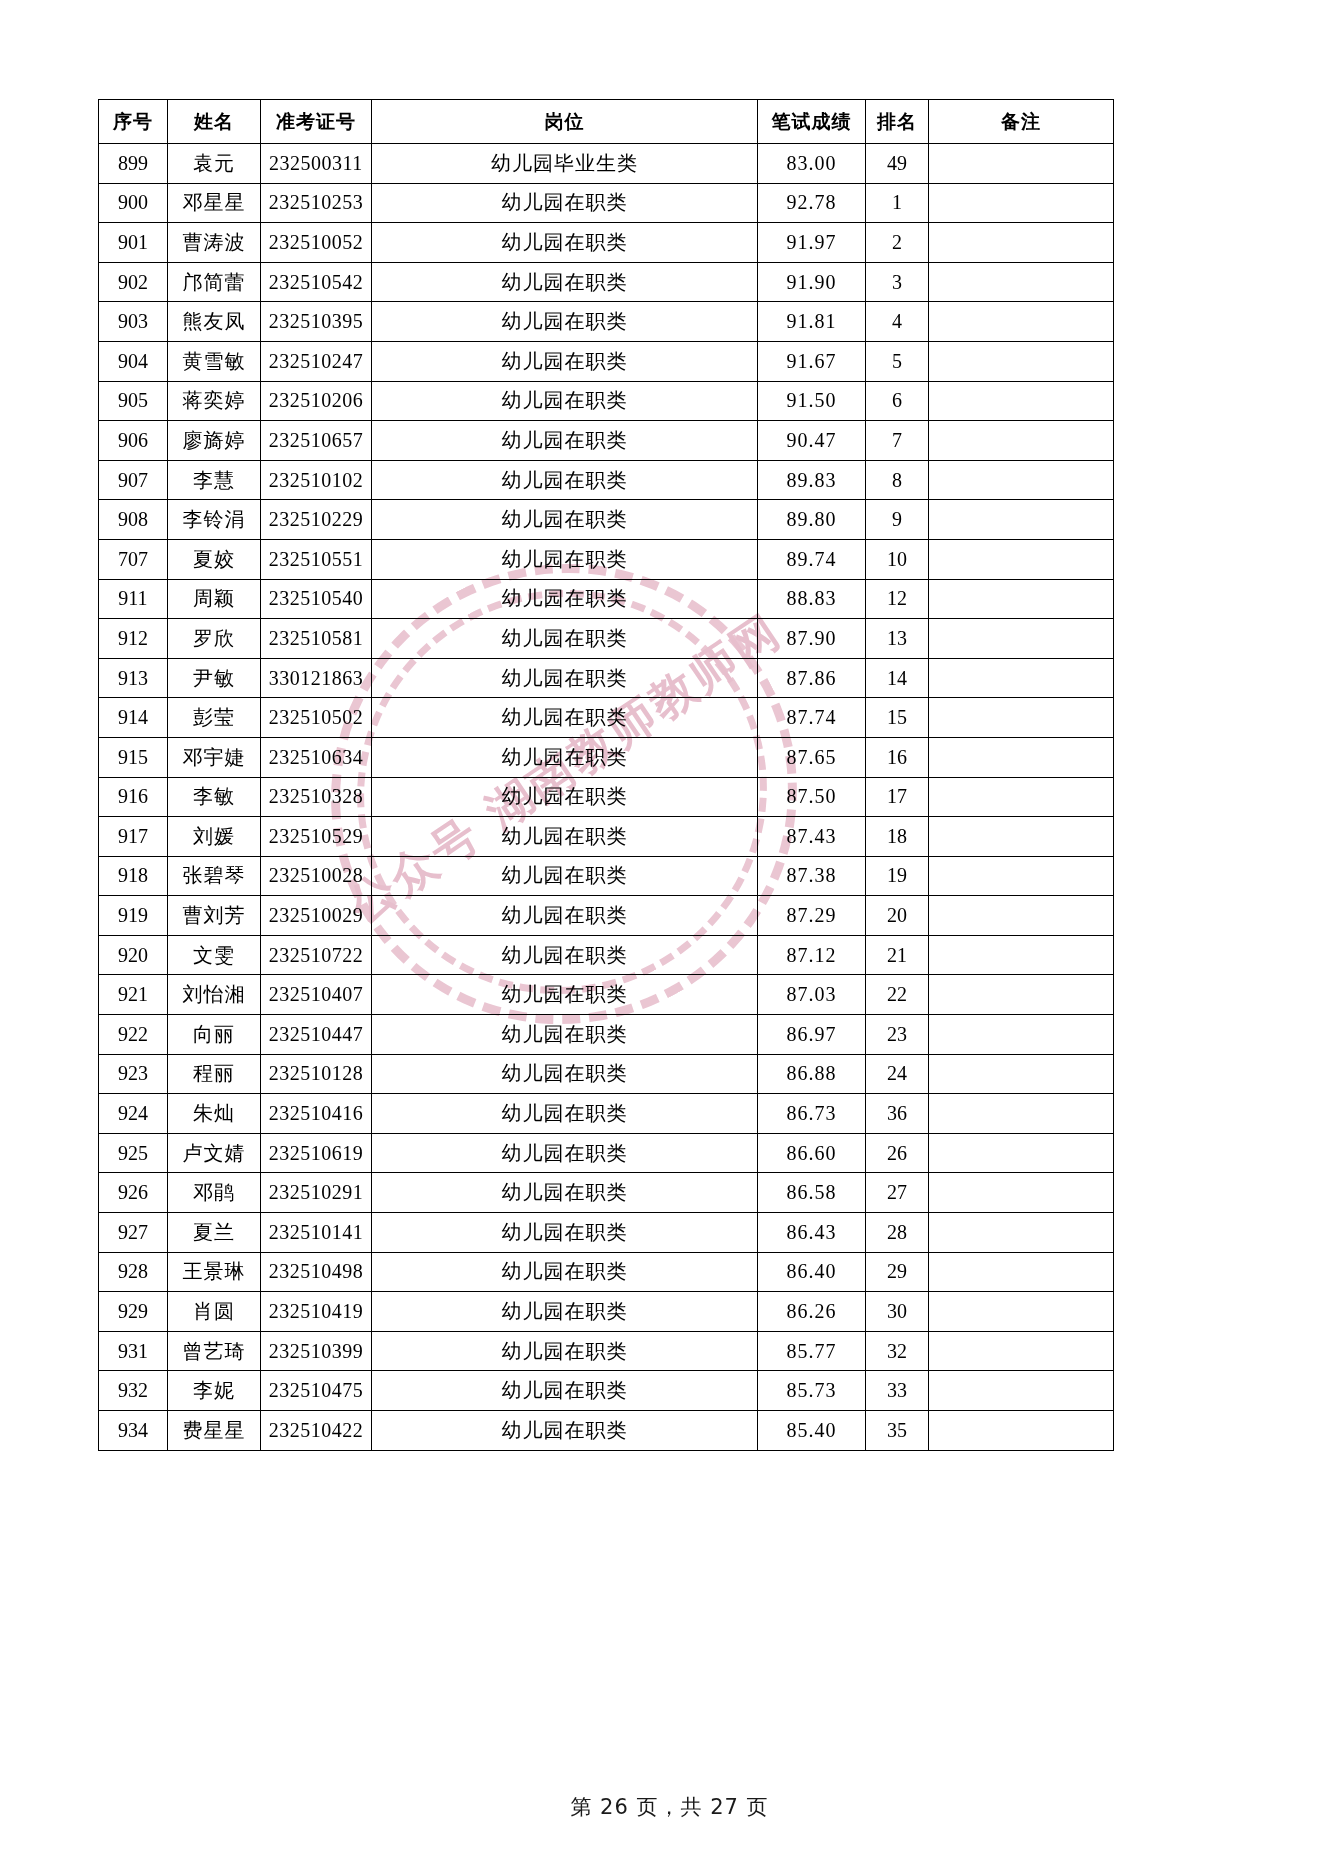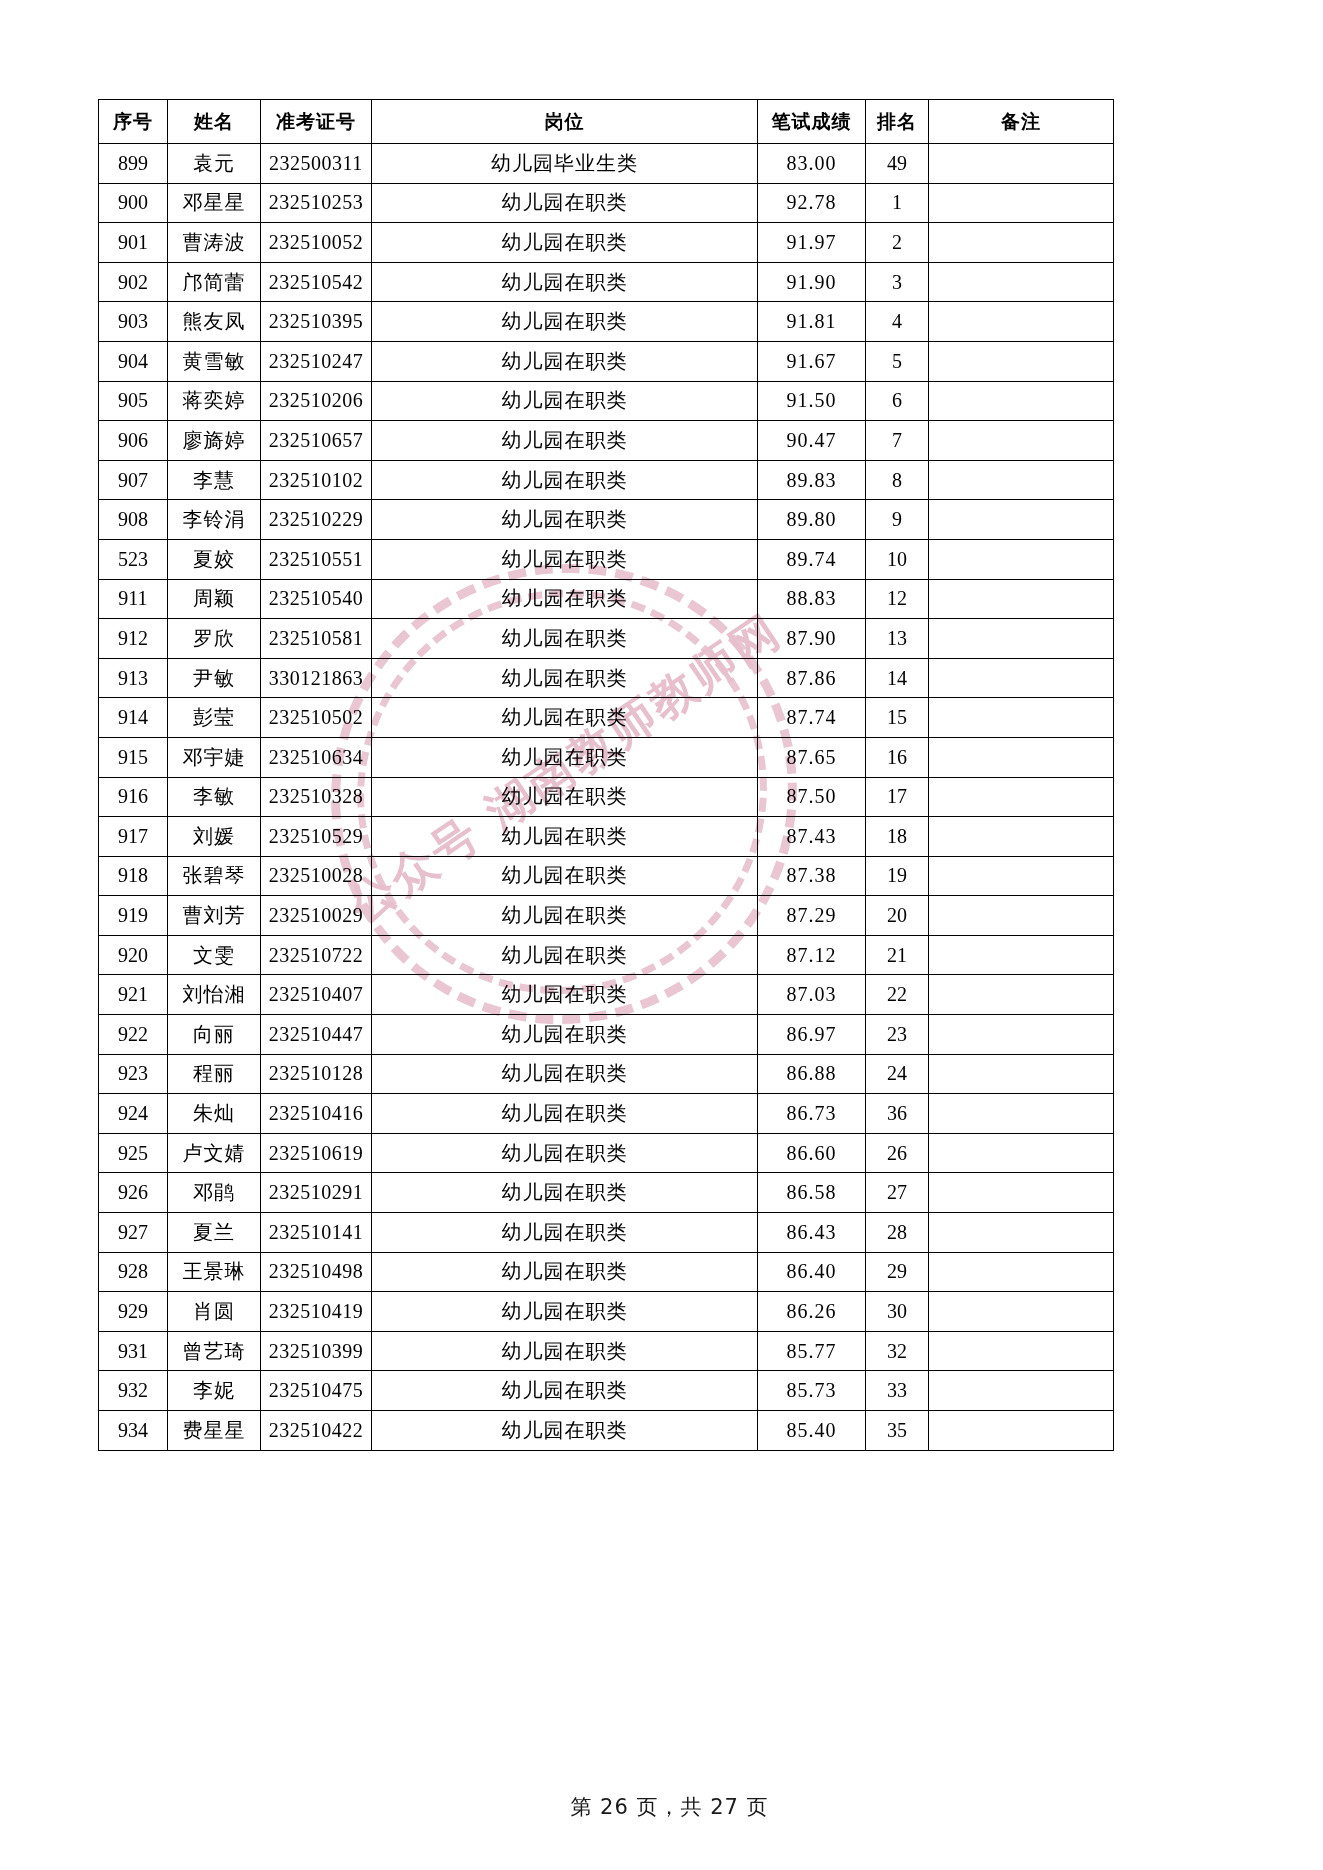--- a/index.html
+++ b/index.html
@@ -239,21 +239,21 @@
           <tr>
             <td class="c-idx">908</td>
             <td class="c-name">李铃涓</td>
             <td class="c-adm">232510229</td>
             <td class="c-post">幼儿园在职类</td>
             <td class="c-score">89.80</td>
             <td class="c-rank">9</td>
             <td class="c-note"></td>
           </tr>
           <tr>
-            <td class="c-idx">523</td>
+            <td class="c-idx">707</td>
             <td class="c-name">夏姣</td>
             <td class="c-adm">232510551</td>
             <td class="c-post">幼儿园在职类</td>
             <td class="c-score">89.74</td>
             <td class="c-rank">10</td>
             <td class="c-note"></td>
           </tr>
           <tr>
             <td class="c-idx">911</td>
             <td class="c-name">周颖</td>

